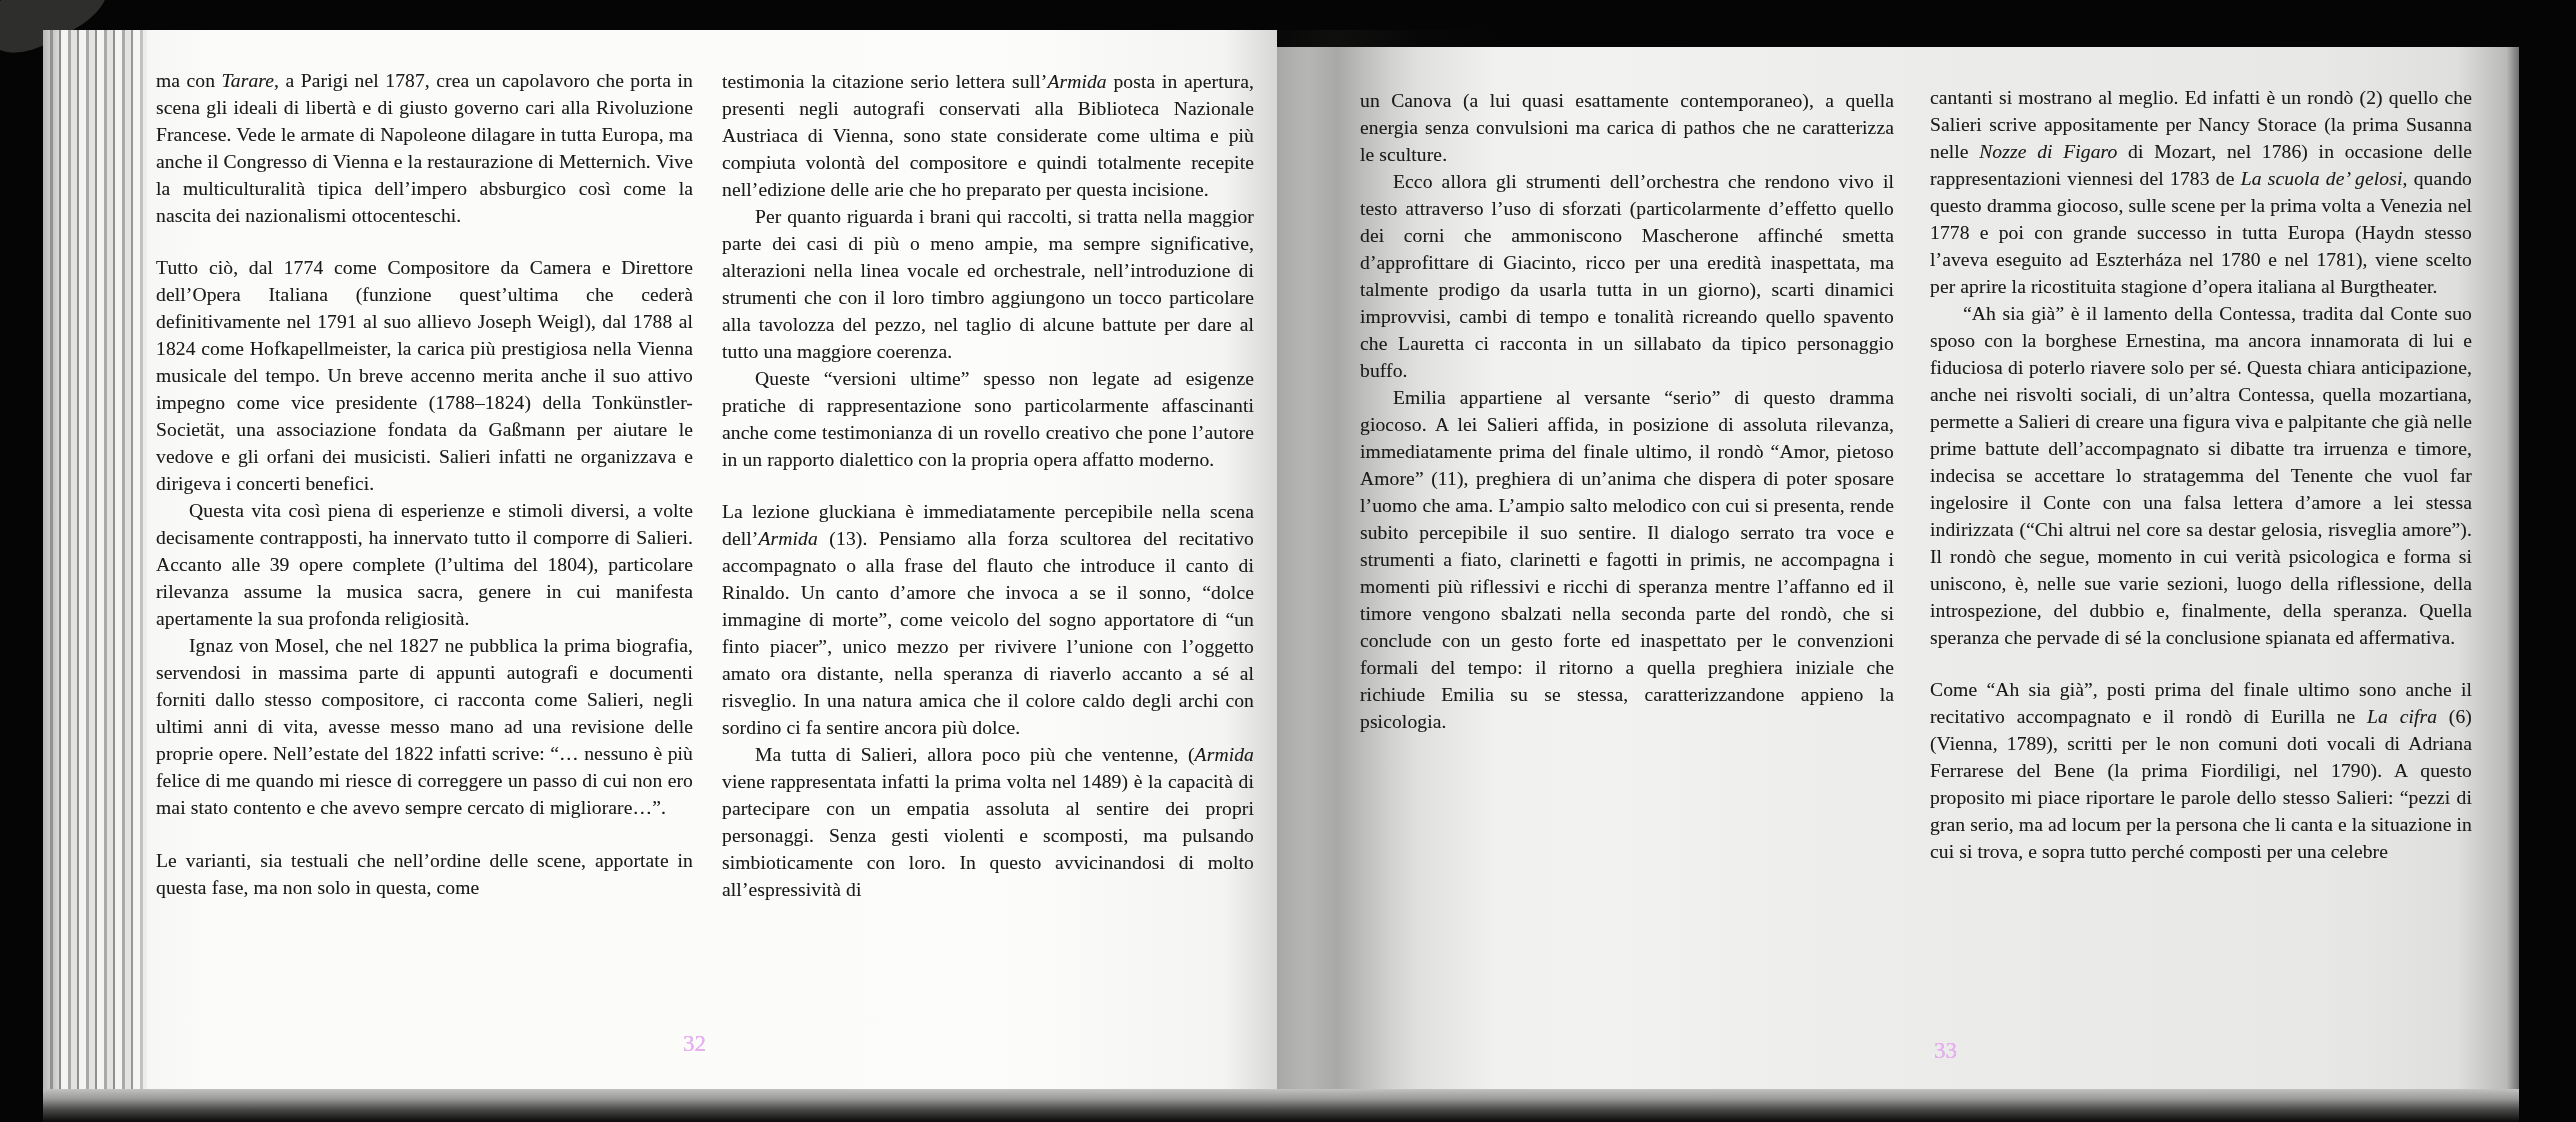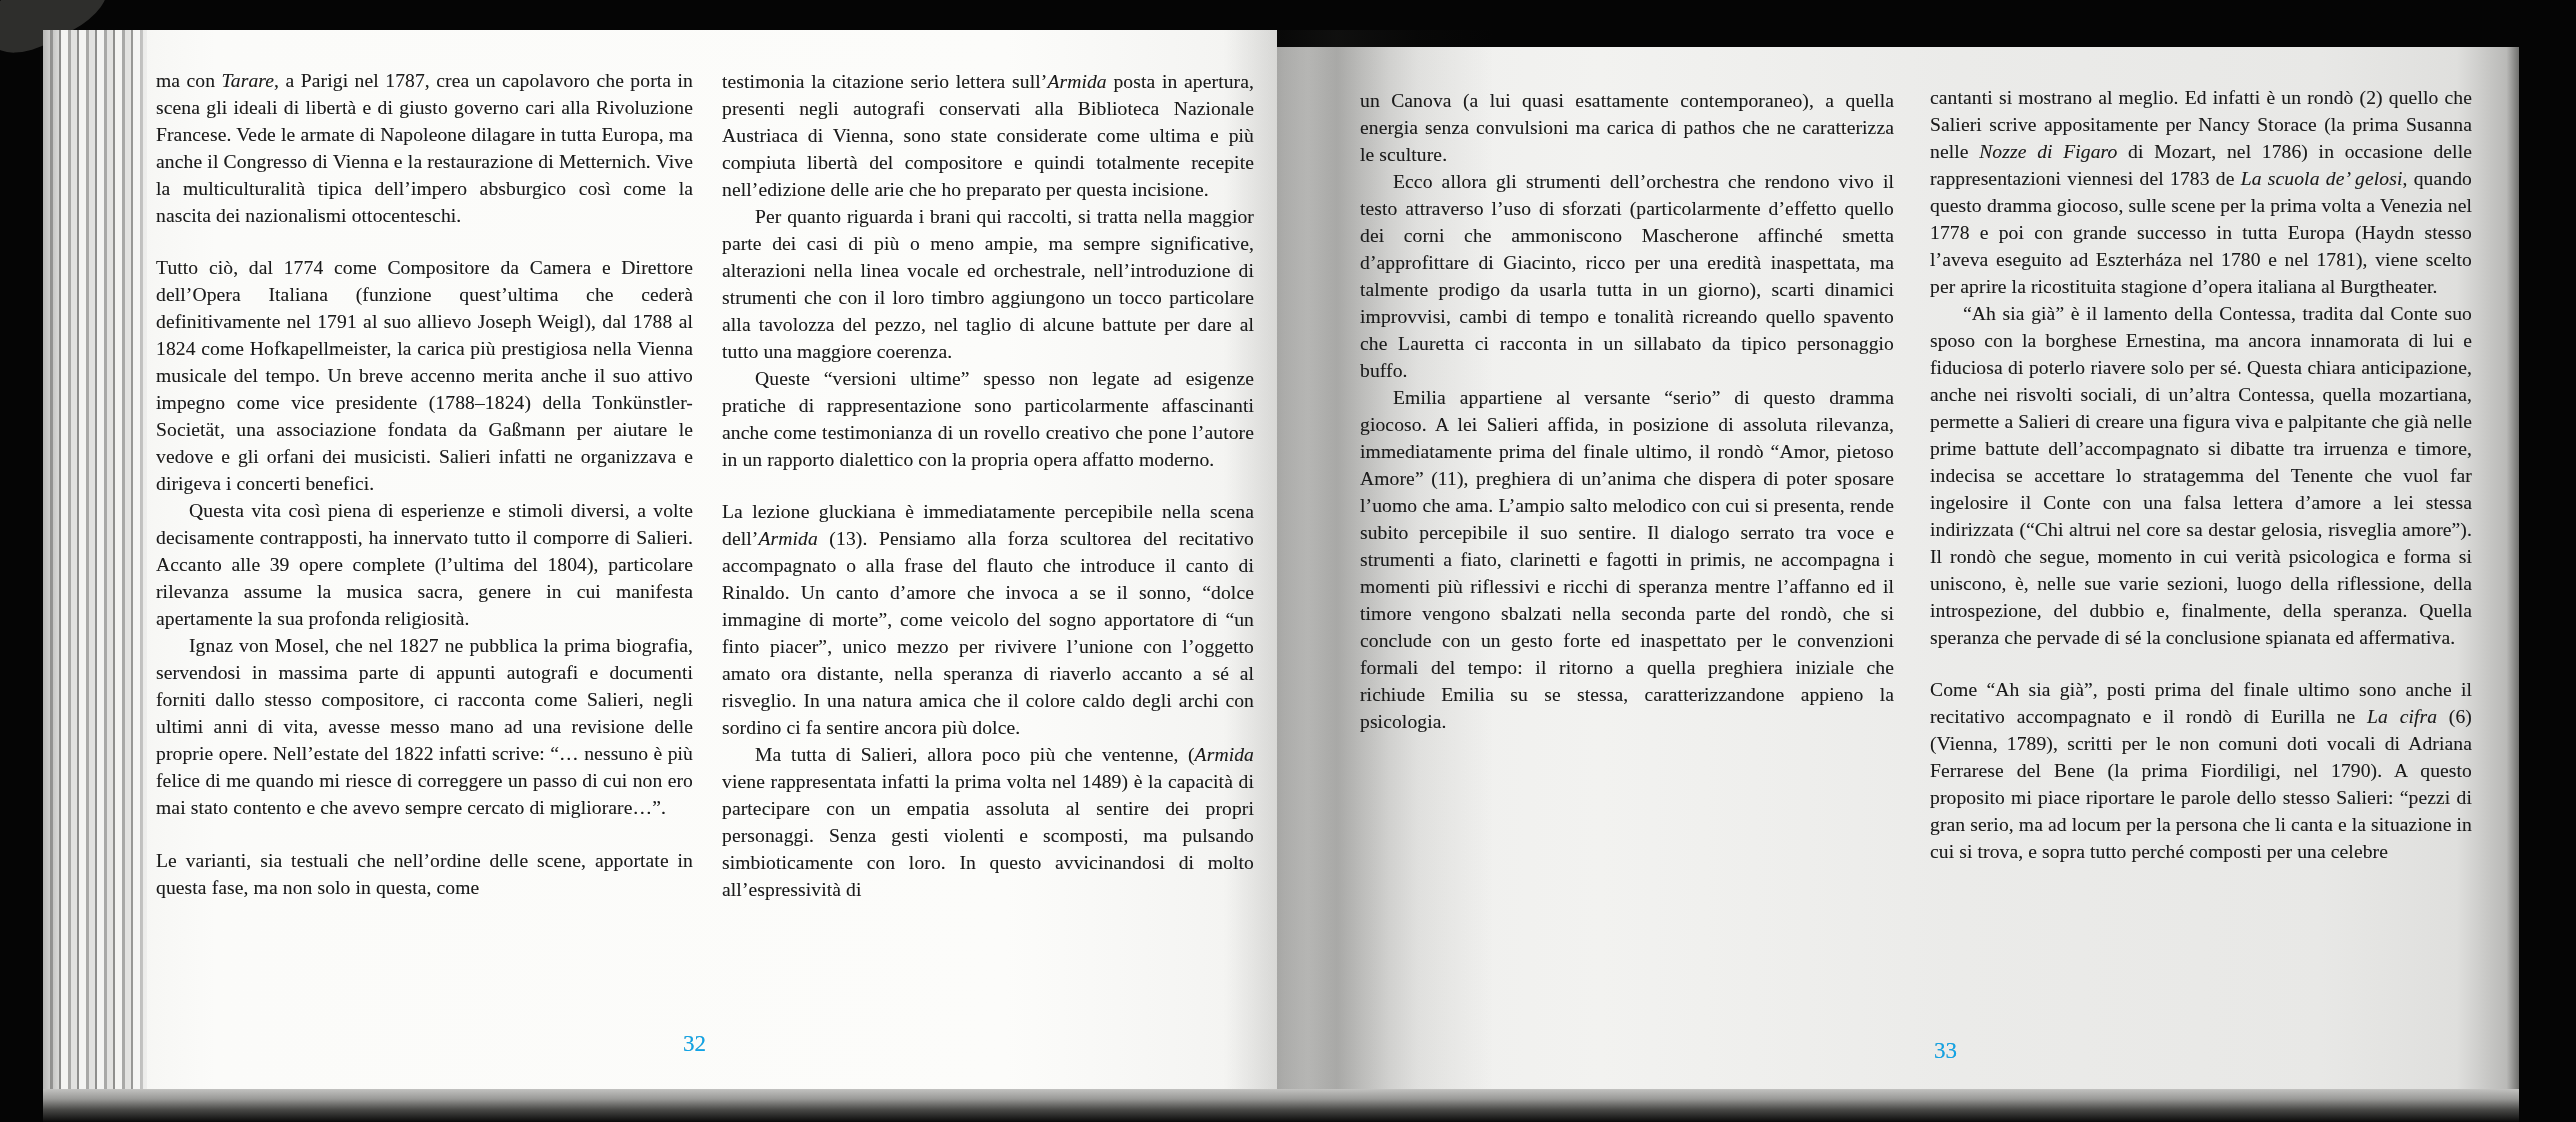--- a/index.html
+++ b/index.html
@@ -62,21 +62,21 @@
     text-shadow:0 0 0.6px rgba(40,40,40,0.35);
   }
   .col p.indent{text-indent:33px;}
   .col p.gap{margin-top:25.4px;}
   .lp-c1{left:156px;top:67px;width:537px;}
   .lp-c2{left:722px;top:68px;width:532px;}
   .rp-c1{left:1360px;top:87px;width:534px;}
   .rp-c2{left:1930px;top:84px;width:542px;}
   .pagenum{
     position:absolute;z-index:4;
-    font-size:23px;color:#0ea5e9;
+    font-size:23px;color:#f0abfc;
     text-shadow:0 0 0.6px rgba(40,40,40,0.35);
   }
   .lp-num{left:683px;top:1031px;}
   .rp-num{left:1894px;top:1038px;margin-left:40px;}
 </style>
 </head>
 <body>
 
 <div class="corner-smudge"></div>
 
@@ -89,21 +89,21 @@
 <div class="gutter-shadow"></div>
 
 <div class="col lp-c1">
     <p><span>ma con </span><i>Tarare</i><span>, a Parigi nel 1787, crea un capolavoro che porta in scena gli ideali di libertà e di giusto governo cari alla Rivoluzione Francese. Vede le armate di Napoleone dilagare in tutta Europa, ma anche il Congresso di Vienna e la restaurazione di Metternich. Vive la multiculturalità tipica dell’impero absburgico così come la nascita dei nazionalismi ottocenteschi.</span></p>
     <p class="gap"><span>Tutto ciò, dal 1774 come Compositore da Camera e Direttore dell’Opera Italiana (funzione quest’ultima che cederà definitivamente nel 1791 al suo allievo Joseph Weigl), dal 1788 al 1824 come Hofkapellmeister, la carica più prestigiosa nella Vienna musicale del tempo. Un breve accenno merita anche il suo attivo impegno come vice presidente (1788–1824) della Tonkünstler-Societät, una associazione fondata da Gaßmann per aiutare le vedove e gli orfani dei musicisti. Salieri infatti ne organizzava e dirigeva i concerti benefici.</span></p>
     <p class="indent"><span>Questa vita così piena di esperienze e stimoli diversi, a volte decisamente contrapposti, ha innervato tutto il comporre di Salieri. Accanto alle 39 opere complete (l’ultima del 1804), particolare rilevanza assume la musica sacra, genere in cui manifesta apertamente la sua profonda religiosità.</span></p>
     <p class="indent"><span>Ignaz von Mosel, che nel 1827 ne pubblica la prima biografia, servendosi in massima parte di appunti autografi e documenti forniti dallo stesso compositore, ci racconta come Salieri, negli ultimi anni di vita, avesse messo mano ad una revisione delle proprie opere. Nell’estate del 1822 infatti scrive: “… nessuno è più felice di me quando mi riesce di correggere un passo di cui non ero mai stato contento e che avevo sempre cercato di migliorare…”.</span></p>
     <p class="gap"><span>Le varianti, sia testuali che nell’ordine delle scene, apportate in questa fase, ma non solo in questa, come</span></p>
   </div>
 <div class="col lp-c2">
-    <p><span>testimonia la citazione serio lettera sull’</span><i>Armida</i><span> posta in apertura, presenti negli autografi conservati alla Biblioteca Nazionale Austriaca di Vienna, sono state considerate come ultima e più compiuta libertà del compositore e quindi totalmente recepite nell’edizione delle arie che ho preparato per questa incisione.</span></p>
+    <p><span>testimonia la citazione serio lettera sull’</span><i>Armida</i><span> posta in apertura, presenti negli autografi conservati alla Biblioteca Nazionale Austriaca di Vienna, sono state considerate come ultima e più compiuta volontà del compositore e quindi totalmente recepite nell’edizione delle arie che ho preparato per questa incisione.</span></p>
     <p class="indent"><span>Per quanto riguarda i brani qui raccolti, si tratta nella maggior parte dei casi di più o meno ampie, ma sempre significative, alterazioni nella linea vocale ed orchestrale, nell’introduzione di strumenti che con il loro timbro aggiungono un tocco particolare alla tavolozza del pezzo, nel taglio di alcune battute per dare al tutto una maggiore coerenza.</span></p>
     <p class="indent"><span>Queste “versioni ultime” spesso non legate ad esigenze pratiche di rappresentazione sono particolarmente affascinanti anche come testimonianza di un rovello creativo che pone l’autore in un rapporto dialettico con la propria opera affatto moderno.</span></p>
     <p class="gap"><span>La lezione gluckiana è immediatamente percepibile nella scena dell’</span><i>Armida</i><span> (13). Pensiamo alla forza scultorea del recitativo accompagnato o alla frase del flauto che introduce il canto di Rinaldo. Un canto d’amore che invoca a se il sonno, “dolce immagine di morte”, come veicolo del sogno apportatore di “un finto piacer”, unico mezzo per rivivere l’unione con l’oggetto amato ora distante, nella speranza di riaverlo accanto a sé al risveglio. In una natura amica che il colore caldo degli archi con sordino ci fa sentire ancora più dolce.</span></p>
     <p class="indent"><span>Ma tutta di Salieri, allora poco più che ventenne, (</span><i>Armida</i><span> viene rappresentata infatti la prima volta nel 1489) è la capacità di partecipare con un empatia assoluta al sentire dei propri personaggi. Senza gesti violenti e scomposti, ma pulsando simbioticamente con loro. In questo avvicinandosi di molto all’espressività di</span></p>
   </div>
 <div class="col rp-c1">
     <p><span>un Canova (a lui quasi esattamente contemporaneo), a quella energia senza convulsioni ma carica di pathos che ne caratterizza le sculture.</span></p>
     <p class="indent"><span>Ecco allora gli strumenti dell’orchestra che rendono vivo il testo attraverso l’uso di sforzati (particolarmente d’effetto quello dei corni che ammoniscono Mascherone affinché smetta d’approfittare di Giacinto, ricco per una eredità inaspettata, ma talmente prodigo da usarla tutta in un giorno), scarti dinamici improvvisi, cambi di tempo e tonalità ricreando quello spavento che Lauretta ci racconta in un sillabato da tipico personaggio buffo.</span></p>
     <p class="indent"><span>Emilia appartiene al versante “serio” di questo dramma giocoso. A lei Salieri affida, in posizione di assoluta rilevanza, immediatamente prima del finale ultimo, il rondò “Amor, pietoso Amore” (11), preghiera di un’anima che dispera di poter sposare l’uomo che ama. L’ampio salto melodico con cui si presenta, rende subito percepibile il suo sentire. Il dialogo serrato tra voce e strumenti a fiato, clarinetti e fagotti in primis, ne accompagna i momenti più riflessivi e ricchi di speranza mentre l’affanno ed il timore vengono sbalzati nella seconda parte del rondò, che si conclude con un gesto forte ed inaspettato per le convenzioni formali del tempo: il ritorno a quella preghiera iniziale che richiude Emilia su se stessa, caratterizzandone appieno la psicologia.</span></p>
   </div>

